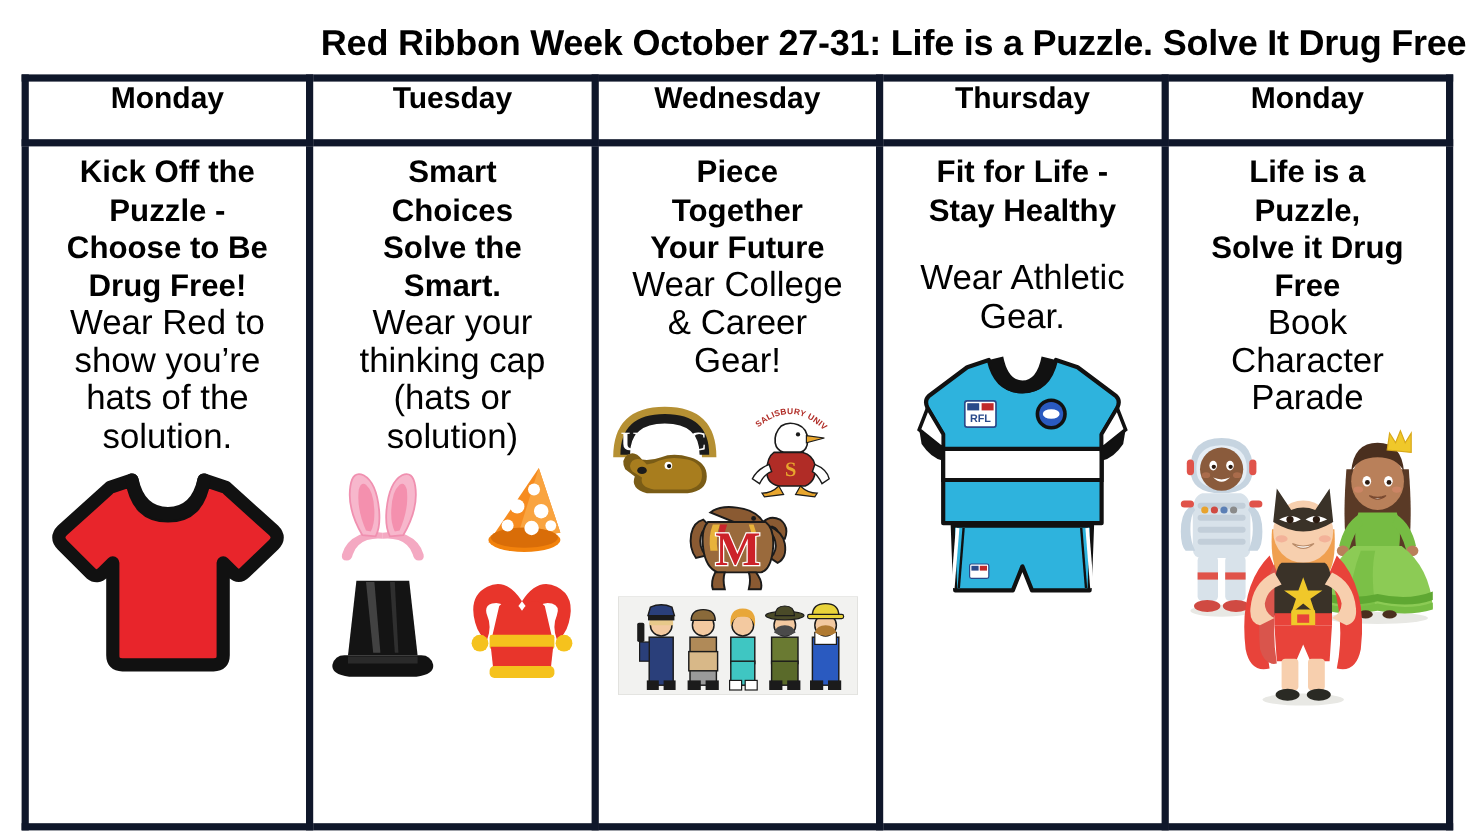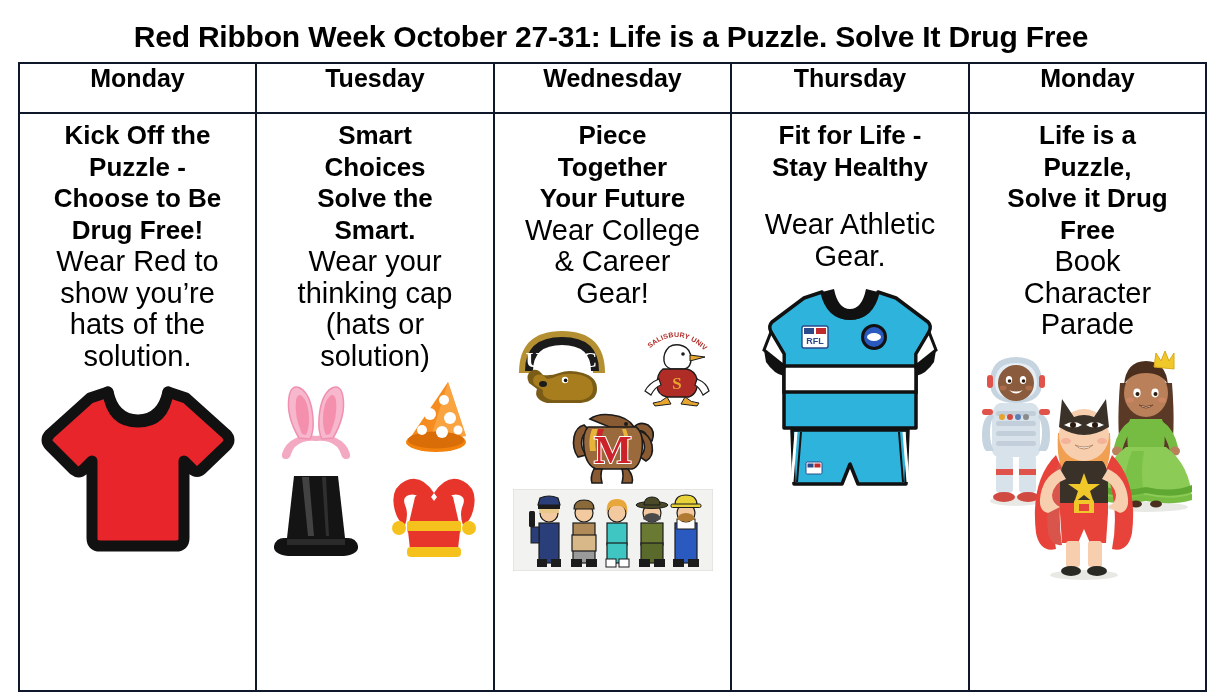--- a/index.html
+++ b/index.html
@@ -15,40 +15,40 @@
     overflow: hidden;
     position: relative;
   }
 
   
   #banner-title {
     position: absolute;
     left: 0;
     top: 20px;
     width: 1222px;
-    text-align: center;
+    text-align: right;
     font-size: 30px;
     font-weight: bold;
     letter-spacing: -0.2px;
     white-space: nowrap;
     line-height: 34px;
   }
 
   
   #calendar-table {
     position: absolute;
     left: 18px;
     top: 62px;
     width: 1187px;
     height: 630px;
     border-collapse: collapse;
     table-layout: fixed;
   }
   #calendar-table td, #calendar-table th {
-    border: 2px solid #0f172a;
+    border: 6px solid #0f172a;
     vertical-align: top;
     padding: 0;
     overflow: hidden;
   }
   th.day-header {
     height: 48px;
     font-size: 25px;
     font-weight: bold;
     text-align: center;
     vertical-align: middle;
@@ -103,22 +103,21 @@
     grid-template-columns: 1fr 1fr;
     grid-template-rows: auto auto;
     align-items: center;
     justify-items: center;
     width: 100%;
     row-gap: 2px;
   }
   .logo-row {
     display: flex;
     align-items: flex-start;
-    justify-content: center;
-    gap: 16px;
+    gap: 6px;
     width: 100%;
   }
 </style>
 </head>
 <body>
 
 <div id="banner-title">Red Ribbon Week October 27-31:  Life is a Puzzle. Solve It Drug Free</div>
 
 <table id="calendar-table">
   <colgroup>

